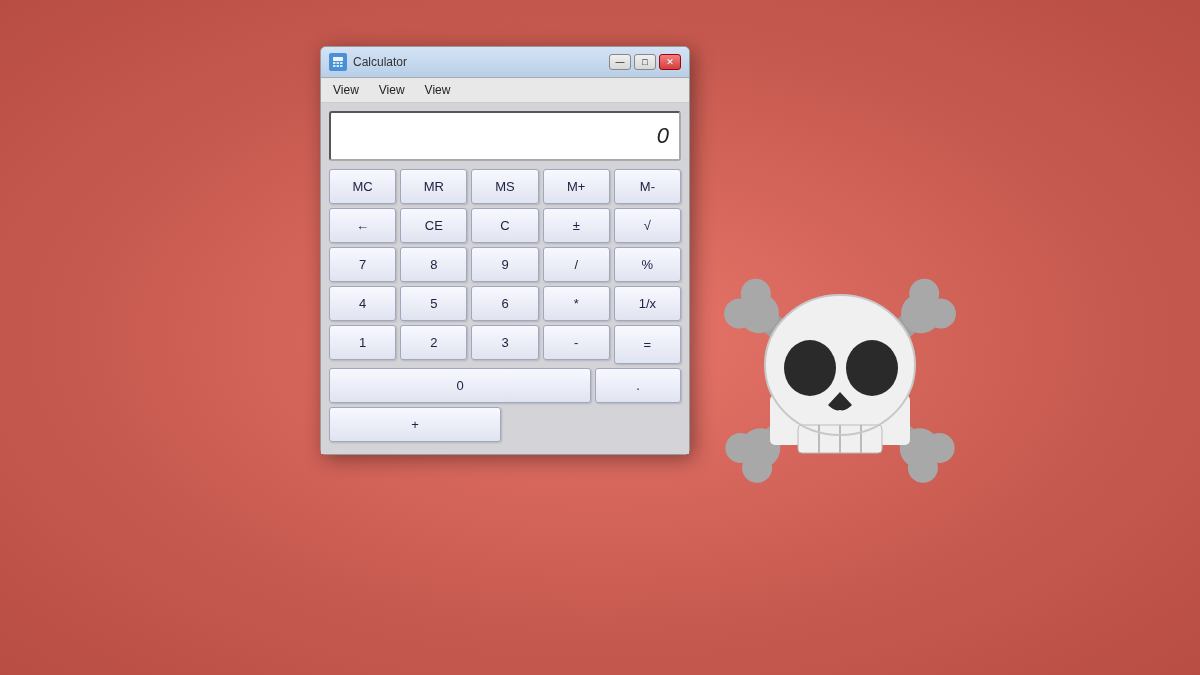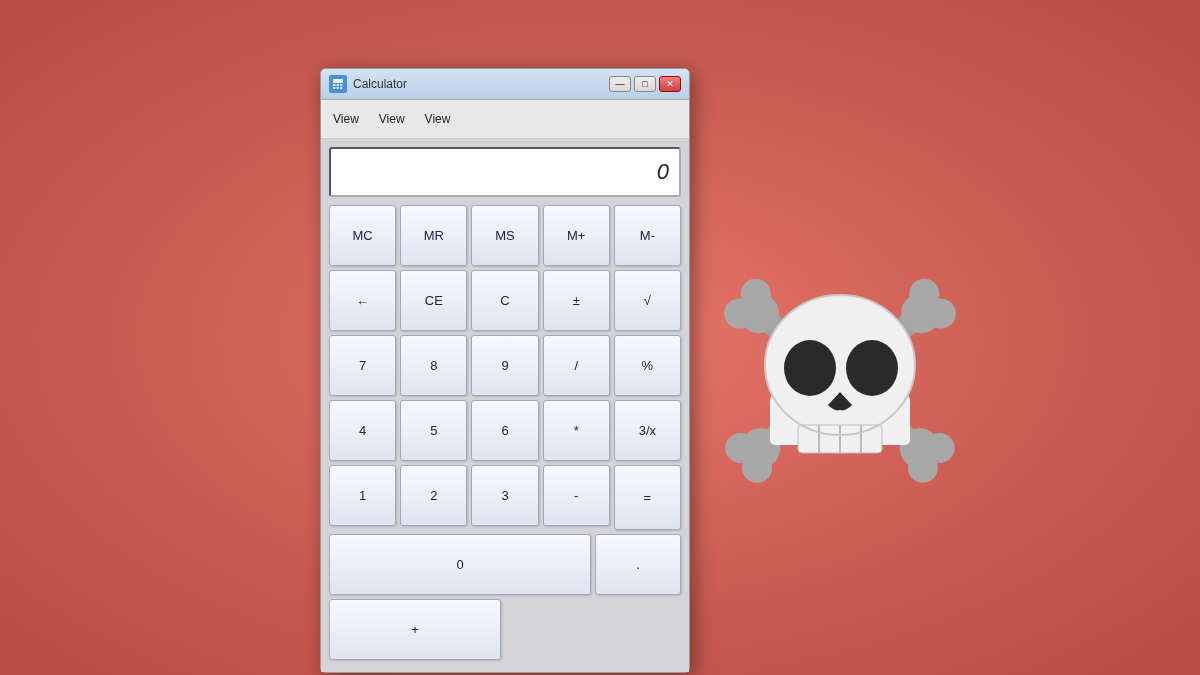--- a/index.html
+++ b/index.html
@@ -13,21 +13,21 @@
       align-items: center;
       justify-content: center;
       position: relative;
       font-family: 'Segoe UI', Tahoma, Geneva, Verdana, sans-serif;
     }
 
     
     .calculator-window {
       position: absolute;
       left: 320px;
-      top: 68px;
+      top: 46px;
       width: 370px;
       background: #f0f0f0;
       border: 1px solid #999;
       border-radius: 6px;
       box-shadow: 4px 4px 20px rgba(0,0,0,0.4);
     }
 
     .title-bar {
       background: linear-gradient(to bottom, #d4e3f5 0%, #b8cfe8 100%);
       border-radius: 5px 5px 0 0;
@@ -79,21 +79,21 @@
       font-size: 9px;
       cursor: pointer;
     }
 
     .tb-btn.minimize { background: linear-gradient(to bottom, #f0f0f0, #d8d8d8); }
     .tb-btn.maximize { background: linear-gradient(to bottom, #f0f0f0, #d8d8d8); }
     .tb-btn.close { background: linear-gradient(to bottom, #f08080, #d04040); color: white; border-color: #a00; }
 
     .menu-bar {
       background: #e8e8e8;
-      padding: 10px 8px;
+      padding: 3px 8px;
       display: flex;
       gap: 12px;
       border-bottom: 1px solid #ccc;
     }
 
     .menu-item {
       font-size: 12px;
       color: #222;
       cursor: pointer;
       padding: 2px 4px;
@@ -125,21 +125,21 @@
       display: grid;
       grid-template-columns: repeat(5, 1fr);
       gap: 4px;
       margin-bottom: 4px;
     }
 
     .calc-btn {
       background: linear-gradient(to bottom, #f8f8ff 0%, #e0e4f0 100%);
       border: 1px solid #a0a8c0;
       border-radius: 3px;
-      padding: 22px 4px;
+      padding: 9px 4px;
       font-size: 13px;
       color: #224;
       cursor: pointer;
       box-shadow: 1px 1px 2px rgba(0,0,0,0.15);
       min-height: 34px;
       display: flex;
       align-items: center;
       justify-content: center;
     }
 
@@ -239,21 +239,21 @@
       <button class="calc-btn">9</button>
       <button class="calc-btn">/</button>
       <button class="calc-btn">%</button>
     </div>
 
     <div class="row">
       <button class="calc-btn">4</button>
       <button class="calc-btn">5</button>
       <button class="calc-btn">6</button>
       <button class="calc-btn">*</button>
-      <button class="calc-btn">3/x</button>
+      <button class="calc-btn">1/x</button>
     </div>
 
     <div class="row">
       <button class="calc-btn">1</button>
       <button class="calc-btn">2</button>
       <button class="calc-btn">3</button>
       <button class="calc-btn">-</button>
       <button class="calc-btn" style="grid-row: span 2;">=</button>
     </div>
 

